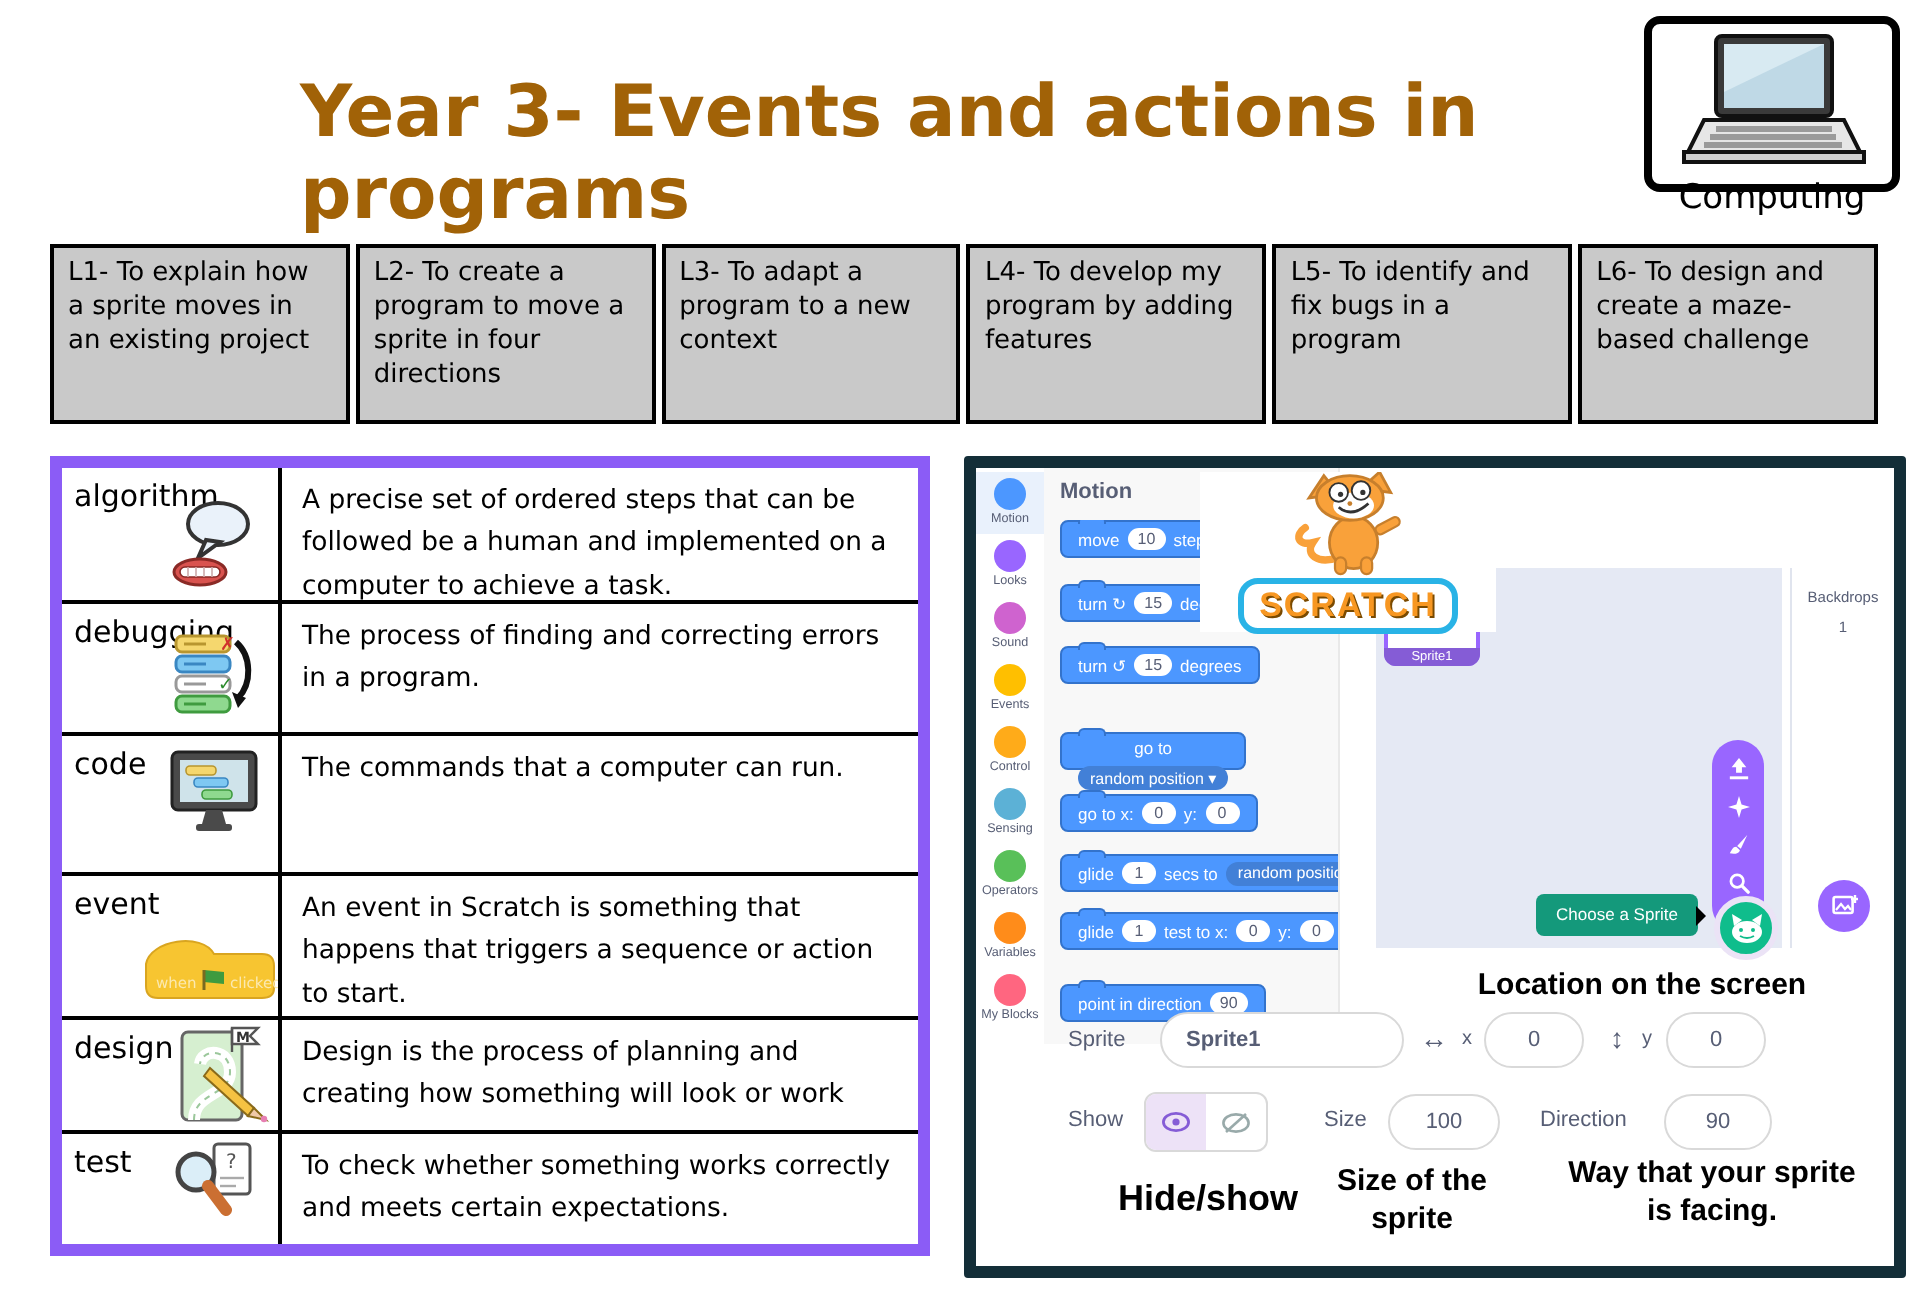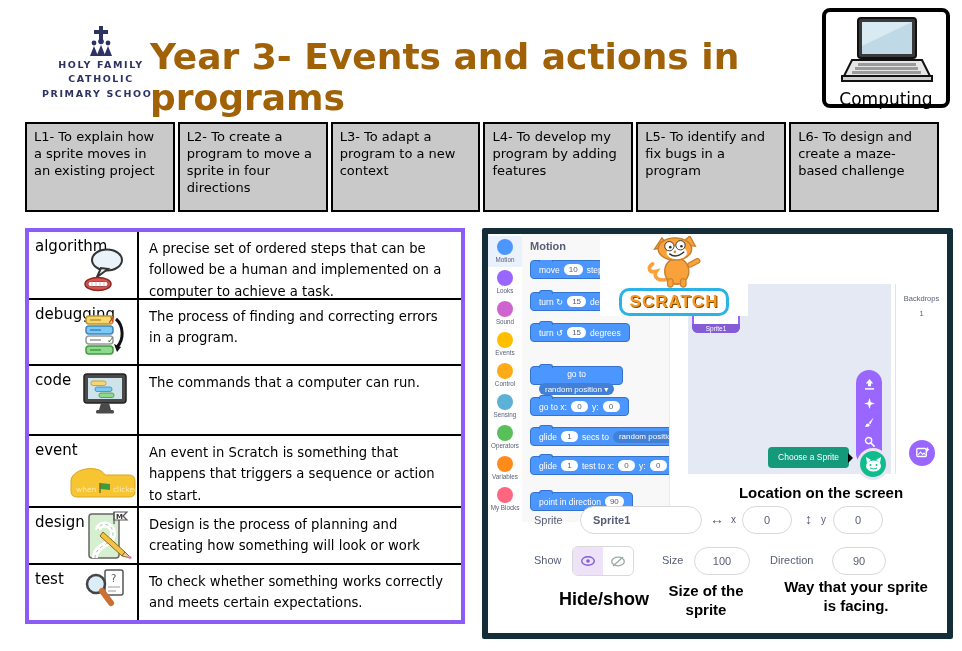--- a/index.html
+++ b/index.html
@@ -6,32 +6,32 @@
   html,body { background:#fff; }
   body { font-family: "DejaVu Sans", sans-serif; }
   #page { position: relative; width: 962px; height: 651px; background:#fff; overflow: hidden; }
 
   
   .school-logo { position:absolute; left:38px; top:26px; width:126px; text-align:center; color:#2E3262; }
   .school-logo .crest { display:block; margin:0 auto 2px; }
   .school-line { display:block; font-size:9.5px; font-weight:bold; letter-spacing:1.6px; line-height:1.5; }
   .page-title { position:absolute; left:150px; top:36px; width:668px; text-align:left;
                 font-size:36px; font-weight:600; color:#a16207; }
-  .computing-badge { position:absolute; left:822px; top:8px; width:128px; height:100px;
+  .computing-badge { position:absolute; left:822px; top:8px; width:128px; height:88px;
                      border:4px solid #000; border-radius:8px; background:#fff; text-align:center; padding-top:4px;}
   .computing-badge .badge-label { font-size:17px; color:#000; display:block; margin-top:1px; }
 
   
   .objectives { position:absolute; left:25px; top:122px; width:914px; height:90px; display:flex; gap:3px; }
   .obj-box { flex:1 1 0; border:2px solid #000; background:#C9C9C9; padding:5px 7px;
              font-size:13px; line-height:1.3; color:#000; }
   .u-wavy { text-decoration-style: wavy; text-decoration-color:#C9B27E; text-decoration-thickness:1px;margin-top:20px; }
 
   
-  .vtable { position:absolute; left:25px; top:228px; width:440px; border:4px solid #8b5cf6; background:#fff; }
+  .vtable { position:absolute; left:25px; top:228px; width:440px; border:6px solid #8b5cf6; background:#fff; }
   .vrow { display:flex; border-bottom:2px solid #000; }
   .vrow:last-child { border-bottom:none; }
   .vterm { width:110px; border-right:2px solid #000; position:relative; padding:4px 6px; }
   .vterm .term { font-size:15px; color:#000; }
   .vicon { position:absolute; right:10px; bottom:2px; }
   .vicon.top { top:2px; bottom:auto; right:4px; }
   .vdef { flex:1; padding:6px 10px; font-size:13.2px; line-height:1.62; color:#000; }
 
   
   .scratch-panel { position:absolute; left:482px; top:228px; width:471px; height:411px;
@@ -98,34 +98,20 @@
 
   .annotation { position:absolute; color:#000; font-weight:600; text-align:center; line-height:1.25; }
 
   .clearfix::after{content:"";display:block;clear:both;}
 </style>
 </head>
 <body>
 
 <div id="page">
 
-  <div class="school-logo">
-    <svg class="crest" width="34" height="30" viewBox="0 0 34 30">
-      <rect x="15" y="0" width="4" height="15" fill="#2E3262"></rect>
-      <rect x="10" y="4" width="14" height="4" fill="#2E3262"></rect>
-      <circle cx="10" cy="17" r="2.4" fill="#2E3262"></circle>
-      <circle cx="17" cy="15.5" r="2.8" fill="#2E3262"></circle>
-      <circle cx="24" cy="17" r="2.4" fill="#2E3262"></circle>
-      <path d="M6 30 L10 20 L14 30 Z" fill="#2E3262"></path>
-      <path d="M12.5 30 L17 19 L21.5 30 Z" fill="#2E3262"></path>
-      <path d="M20 30 L24 20 L28 30 Z" fill="#2E3262"></path>
-    </svg>
-    <span class="school-line">HOLY FAMILY CATHOLIC</span>
-    <span class="school-line">PRIMARY SCHOOL</span>
-  </div>
 
   <h1 class="page-title">Year 3- Events and actions in programs</h1>
 
   <div class="computing-badge">
     <svg width="96" height="68" viewBox="0 0 96 68">
       <rect x="20" y="2" width="58" height="40" rx="3" fill="#3a3a3a" stroke="#111" stroke-width="2"></rect>
       <rect x="24" y="6" width="50" height="32" fill="#BFD9E6"></rect>
       <polygon points="24,6 74,6 24,30" fill="#D8EAF2"></polygon>
       <polygon points="14,44 84,44 92,60 6,60" fill="#E6E6E6" stroke="#111" stroke-width="2"></polygon>
       <g fill="#9a9a9a">

